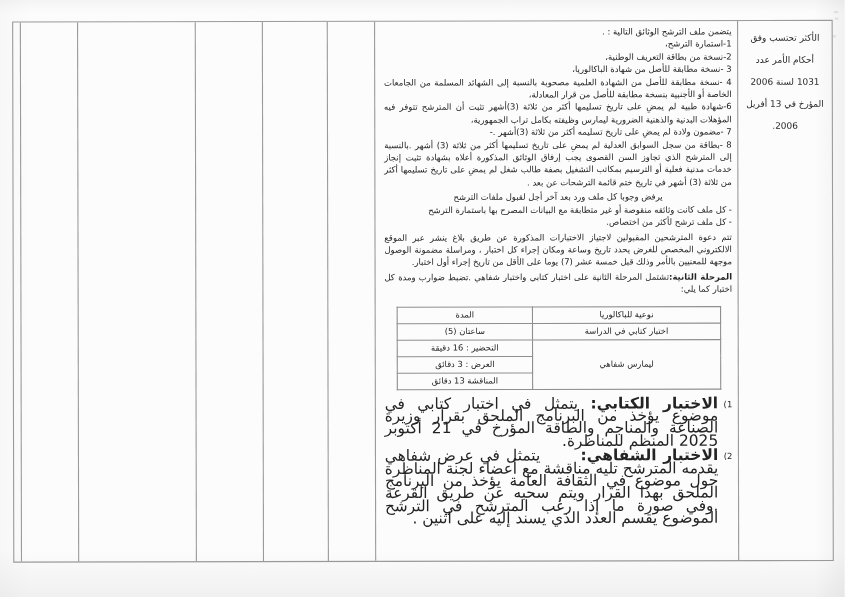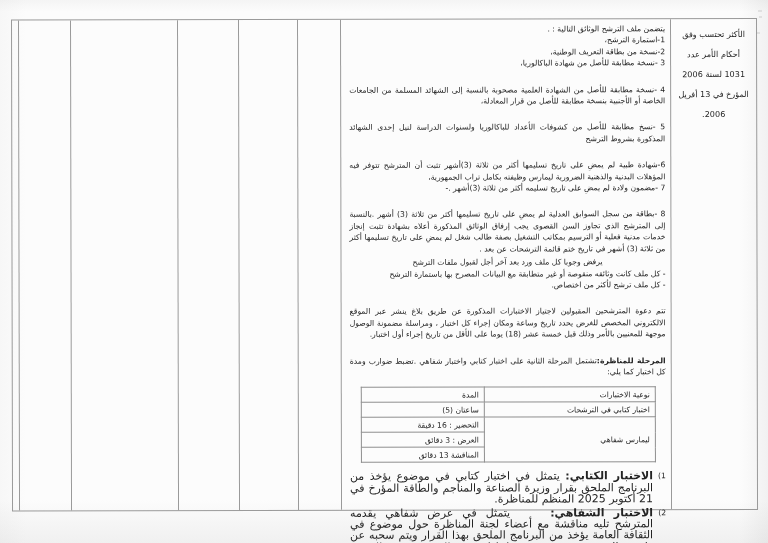--- a/index.html
+++ b/index.html
@@ -95,42 +95,41 @@
     color: #242424;
     margin: 0;
     white-space: nowrap;
     overflow: visible;
     letter-spacing: .02px;
   }
   .ln.jst {
     white-space: normal;
     text-align: justify;
     text-align-last: right;
-    margin-top: 15px;
   }
   .ln.ctr { text-align: center; }
   .gap-2 { margin-top: 2px; }
 
   
   .numrow {
     display: flex;
     direction: rtl;
     gap: 5px;
     margin-top: 2px;
   }
   .numrow .num {
     flex: 0 0 auto;
     font-size: 7.7px;
     line-height: 11.4px;
     color: #242424;
     padding-top: 0;
   }
   .numrow .txt {
     flex: 1 1 auto;
-    font-size: 11px;
+    font-size: 14px;
     line-height: 11.4px;
     color: #242424;
     text-align: justify;
     text-align-last: right;
   }
 
   
   #exam-table {
     margin: 9px 10px 0 28px;
     width: 272px;
@@ -139,21 +138,21 @@
     table-layout: fixed;
   }
   #exam-table td, #exam-table th {
     border: 1px solid #8f8f8f;
     font-size: 7.6px;
     line-height: 11px;
     font-weight: normal;
     color: #242424;
     padding: 1px 5px;
     height: 12px;
-    text-align: right;
+    text-align: center;
     vertical-align: middle;
   }
   #exam-table .c-kind { width: 160px; }
   #exam-table .c-dur  { width: 112px; }
 
   
   #cell-c3 { right: 415px; width: 43px; }
   #cell-c4 { right: 458px; width: 59px; }
   #cell-c5 { right: 517px; width: 61px; }
   #cell-c6 { right: 578px; width: 107px; }
@@ -184,41 +183,40 @@
     </div>
 
     <div class="col-cell" id="cell-main">
 
       <p class="ln">يتضمن ملف الترشح الوثائق التالية : .</p>
 
       <p class="ln">1-استمارة الترشح،</p>
       <p class="ln">2-نسخة من بطاقة التعريف الوطنية،</p>
       <p class="ln">3 -نسخة مطابقة للأصل من شهادة الباكالوريا،</p>
       <p class="ln jst">4 -نسخة مطابقة للأصل من الشهادة العلمية مصحوبة بالنسبة إلى الشهائد المسلمة من الجامعات الخاصة أو الأجنبية بنسخة مطابقة للأصل من قرار المعادلة،</p>
-      <p class="ln jst">5 -نسخ مطابقة للأصل من كشوفات الأعداد للباكالوريا ولسنوات الدراسة لنيل إحدى الشهائد المذكورة بشروط الترشح</p>
       <p class="ln jst">6-شهادة طبية لم يمضِ على تاريخ تسليمها أكثر من ثلاثة (3)أشهر تثبت أن المترشح تتوفر فيه المؤهلات البدنية والذهنية الضرورية ليمارس وظيفته بكامل تراب الجمهورية،</p>
       <p class="ln">7 -مضمون ولادة لم يمضِ على تاريخ تسليمه أكثر من ثلاثة (3)أشهر .-</p>
       <p class="ln jst">8 -بطاقة من سجل السوابق العدلية لم يمضِ على تاريخ تسليمها أكثر من ثلاثة (3) أشهر .بالنسبة إلى المترشح الذي تجاوز السن القصوى يجب إرفاق الوثائق المذكورة أعلاه بشهادة تثبت إنجاز خدمات مدنية فعلية أو الترسيم بمكاتب التشغيل بصفة طالب شغل لم يمضِ على تاريخ تسليمها أكثر من ثلاثة (3) أشهر في تاريخ ختم قائمة الترشحات عن بعد .</p>
 
       <p class="ln ctr gap-2">يرفض وجوبا كل ملف ورد بعد آخر أجل لقبول ملفات الترشح</p>
       <p class="ln">- كل ملف كانت وثائقه منقوصة أو غير متطابقة مع البيانات المصرح بها باستمارة الترشح</p>
       <p class="ln">- كل ملف ترشح لأكثر من اختصاص.</p>
 
-      <p class="ln jst gap-2">تتم دعوة المترشحين المقبولين لاجتياز الاختبارات المذكورة عن طريق بلاغ ينشر عبر الموقع الالكتروني المخصص للغرض يحدد تاريخ وساعة ومكان إجراء كل اختبار ، ومراسلة مضمونة الوصول موجهة للمعنيين بالأمر وذلك قبل خمسة عشر (18) يوما على الأقل من تاريخ إجراء أول اختبار.</p>
-
-      <p class="ln jst gap-2"><span style="font-weight:bold;">المرحلة للمناظرة:</span><span>تشتمل المرحلة الثانية على اختبار كتابي واختبار شفاهي .تضبط ضوارب ومدة كل اختبار كما يلي:</span></p>
+      <p class="ln jst gap-2">تتم دعوة المترشحين المقبولين لاجتياز الاختبارات المذكورة عن طريق بلاغ ينشر عبر الموقع الالكتروني المخصص للغرض يحدد تاريخ وساعة ومكان إجراء كل اختبار ، ومراسلة مضمونة الوصول موجهة للمعنيين بالأمر وذلك قبل خمسة عشر (7) يوما على الأقل من تاريخ إجراء أول اختبار.</p>
+
+      <p class="ln jst gap-2"><span style="font-weight:bold;">المرحلة الثانية:</span><span>تشتمل المرحلة الثانية على اختبار كتابي واختبار شفاهي .تضبط ضوارب ومدة كل اختبار كما يلي:</span></p>
 
       <table id="exam-table">
         <tbody>
             <tr>
-          <th class="c-kind">نوعية الاختبارات</th>
+          <th class="c-kind">نوعية للباكالوريا</th>
           <th class="c-dur">المدة</th>
         </tr>
         <tr>
-          <td class="c-kind">اختبار كتابي في الترشحات</td>
+          <td class="c-kind">اختبار كتابي في الدراسة</td>
           <td class="c-dur">ساعتان (5)</td>
         </tr>
         <tr>
           <td class="c-kind" rowspan="3">ليمارس شفاهي</td>
           <td class="c-dur">التحضير : 16 دقيقة</td>
         </tr>
         <tr>
           <td class="c-dur">العرض : 3 دقائق</td>
         </tr>
         <tr>

